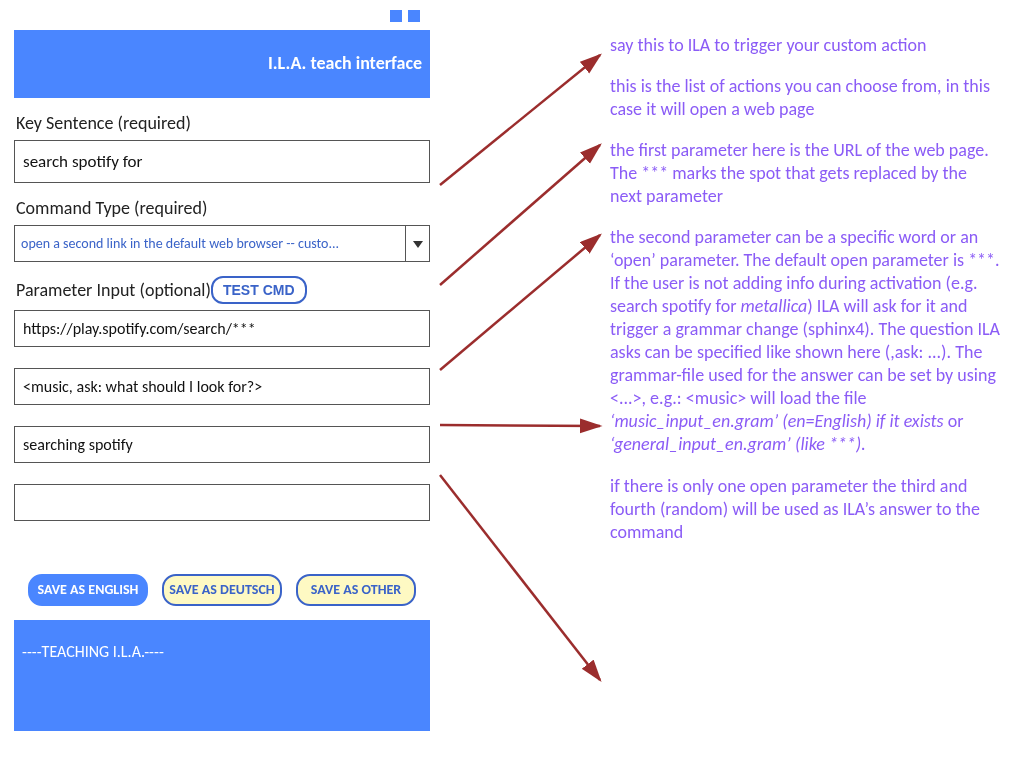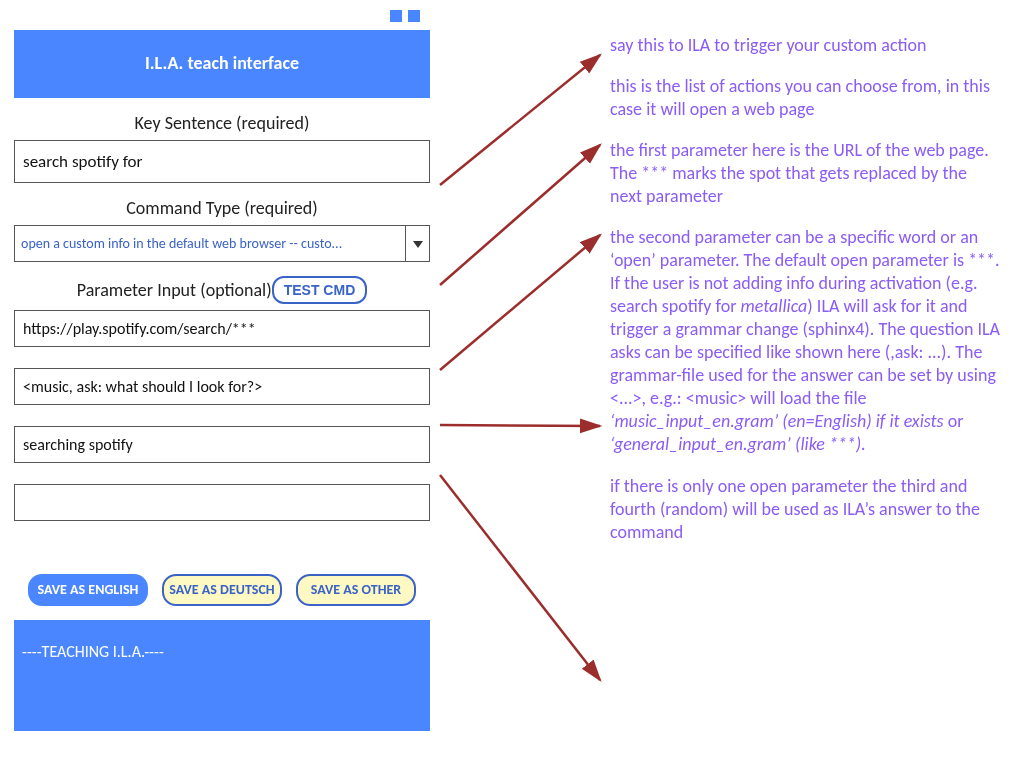--- a/index.html
+++ b/index.html
@@ -25,33 +25,33 @@
     top: -4px;
     display: flex;
     gap: 6px;
   }
   .squares span {
     width: 12px; height: 12px; background:#4a86ff;
   }
   .header {
     background: #4a86ff;
     color: #fff;
-    text-align: center;
+    text-align: right;
     font-weight: 600;
     font-size: 18px;
     padding: 22px 8px 24px;
     margin-top: 16px;
   }
   .lbl {
     font-size: 18px;
     color: #222;
     margin: 14px 2px 6px;
     display: flex;
     align-items: center;
-    justify-content: center;
+    justify-content: flex-start;
   }
   .txt {
     width: 100%;
     border: 1px solid #555;
     background: #fff;
     padding: 10px 8px;
     font-size: 17px;
     font-family: inherit;
     color: #111;
   }
@@ -111,21 +111,21 @@
 
   <div class="lbl">
       <span>Key Sentence (required)</span>
     </div>
   <input class="txt" value="search spotify for" style="">
 
   <div class="lbl">
       <span>Command Type (required)</span>
     </div>
   <div class="selwrap">
-    <div class="sel">open a custom info in the default web browser -- custo...</div>
+    <div class="sel">open a second link in the default web browser -- custo...</div>
     <div class="selbtn">
       <svg viewBox="0 0 10 10">
           <polygon points="0,2 10,2 5,9" fill="#333"></polygon>
         </svg>
     </div>
   </div>
 
   <div class="lbl">
     <span>Parameter Input (optional)</span>
     <button class="pillbtn">TEST CMD</button>

